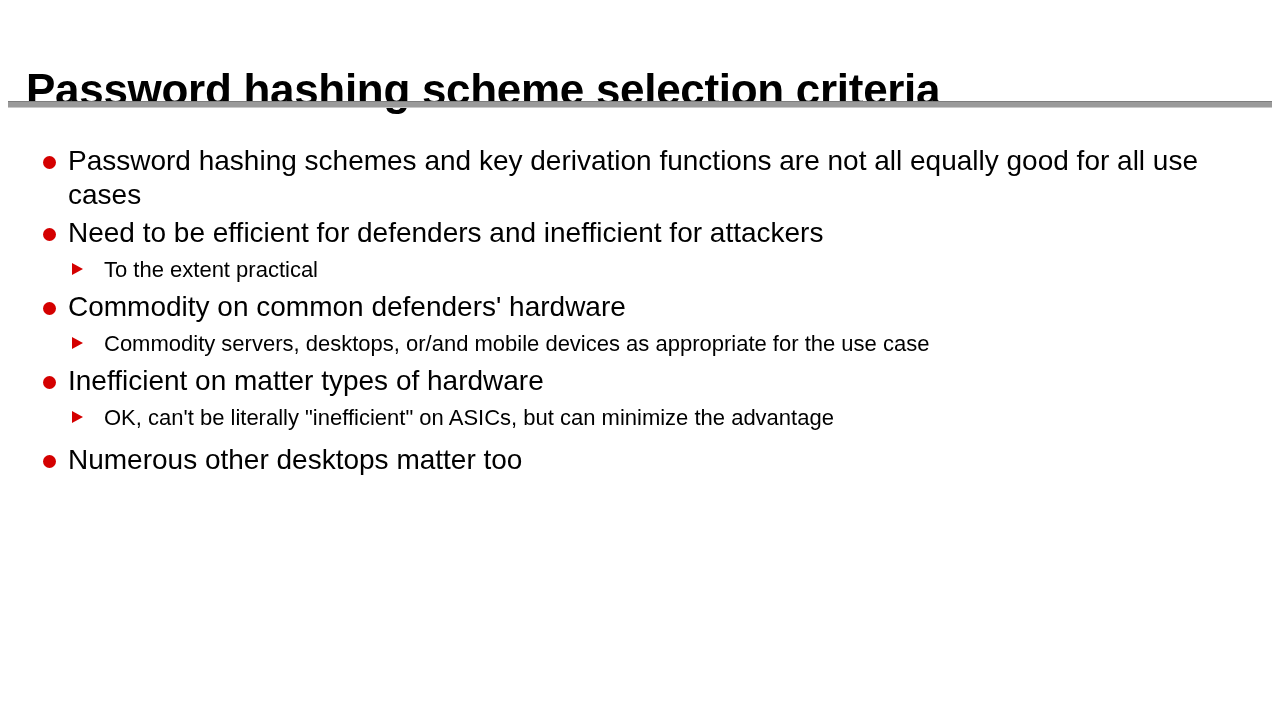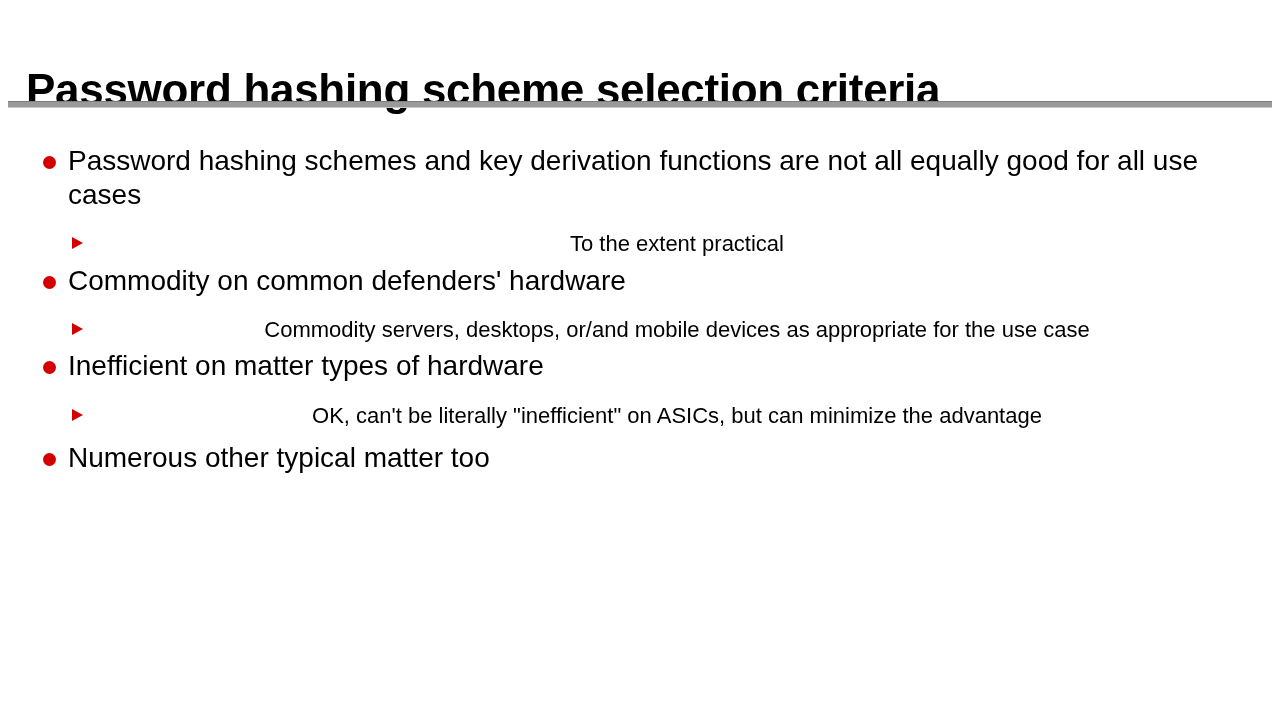--- a/index.html
+++ b/index.html
@@ -60,23 +60,22 @@
     width: 13px;
     height: 13px;
     border-radius: 50%;
     background: #d40000;
   }
   .bullet-l2 {
     position: relative;
     padding-left: 70px;
     font-size: 22px;
     line-height: 1.25;
-    margin-top: 18px;
+    margin-top: 6px;
     margin-bottom: 6px;
-    text-align: center;
   }
   .bullet-l2 .marker-tri {
     position: absolute;
     left: 38px;
     top: 7px;
     width: 0;
     height: 0;
     border-left: 11px solid #d40000;
     border-top: 6px solid transparent;
     border-bottom: 6px solid transparent;
@@ -91,20 +90,24 @@
   <h1 class="slide-title">Password hashing scheme selection criteria</h1>
   <div class="title-rule"></div>
 
   <div class="content">
 
     <div class="bullet-l1">
       <span class="marker"></span>
       <span>Password hashing schemes and key derivation functions are not all equally good for all use cases</span>
     </div>
 
+    <div class="bullet-l1">
+      <span class="marker"></span>
+      <span>Need to be efficient for defenders and inefficient for attackers</span>
+    </div>
 
     <div class="bullet-l2">
       <span class="marker-tri"></span>
       <span>To the extent practical</span>
     </div>
 
     <div class="bullet-l1">
       <span class="marker"></span>
       <span>Commodity on common defenders' hardware</span>
     </div>
@@ -122,17 +125,17 @@
 
     <div class="bullet-l2">
       <span class="marker-tri"></span>
       <span>OK, can't be literally "inefficient" on ASICs, but can minimize the advantage</span>
     </div>
 
     <div class="spacer-sm"></div>
 
     <div class="bullet-l1">
       <span class="marker"></span>
-      <span>Numerous other typical matter too</span>
+      <span>Numerous other desktops matter too</span>
     </div>
 
   </div>
 </div>
 
 </body></html>

